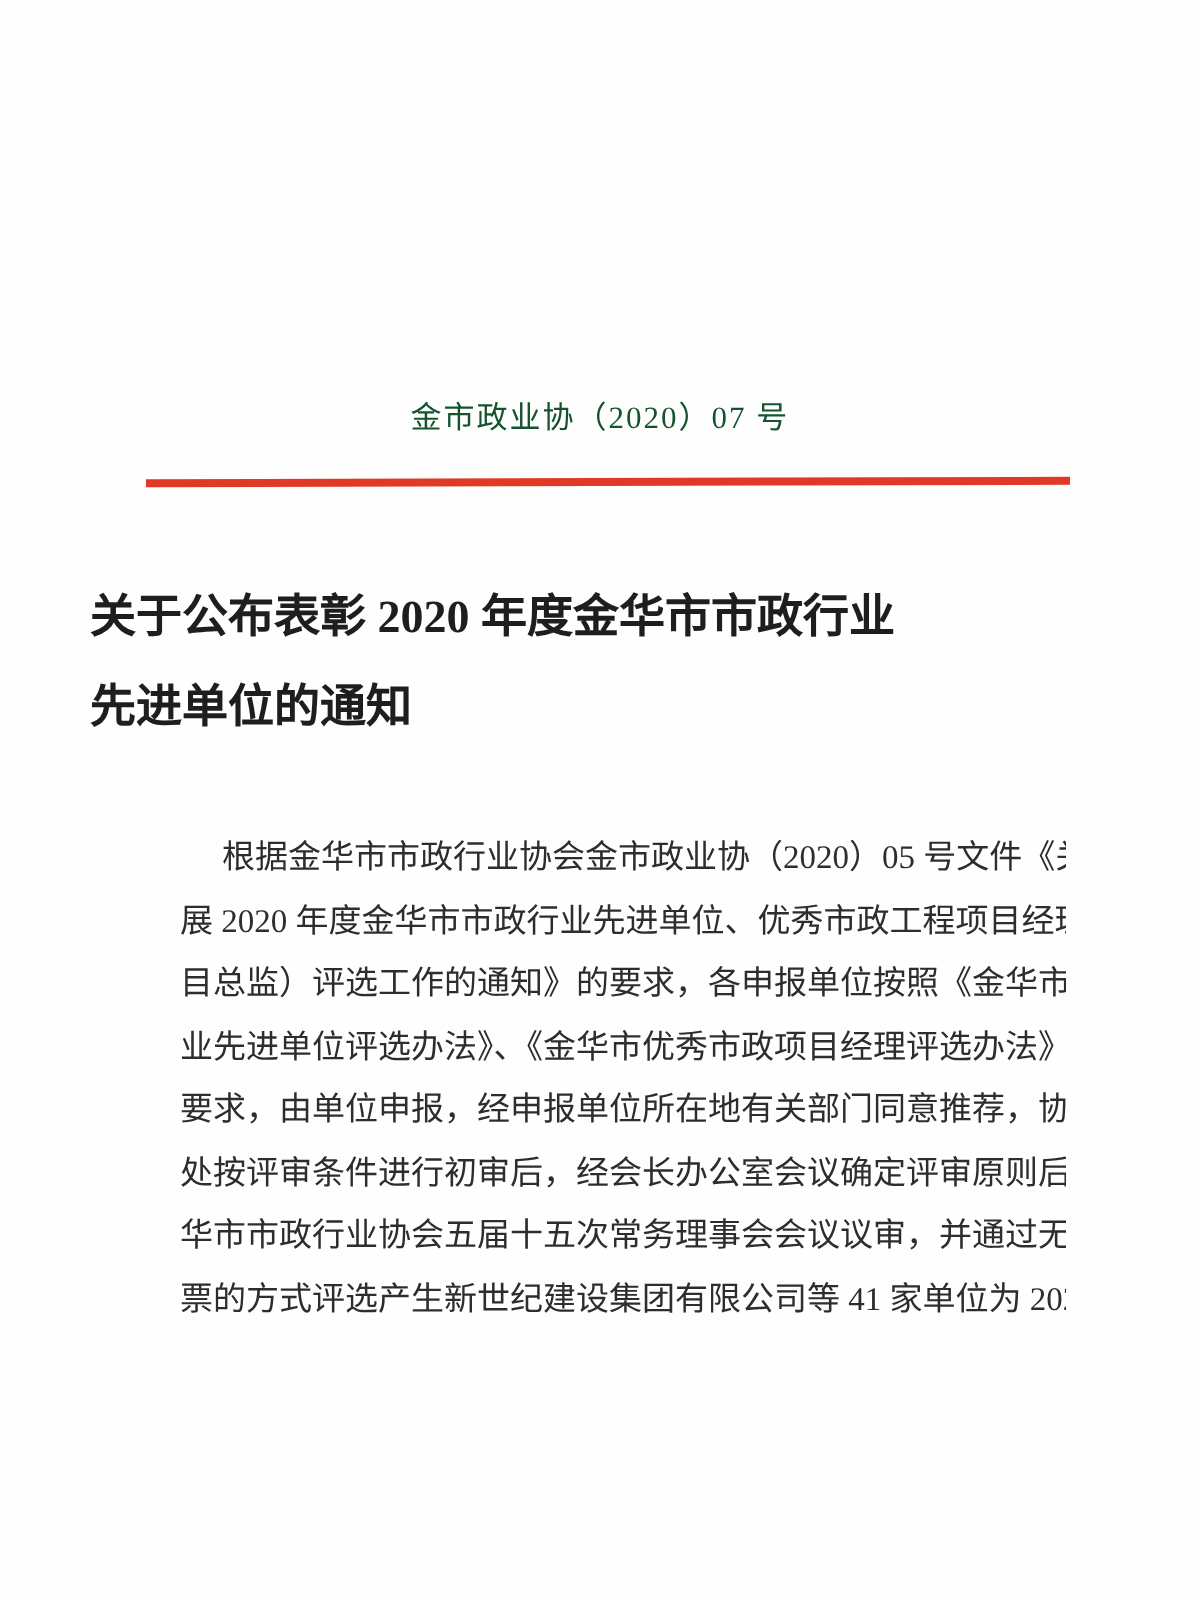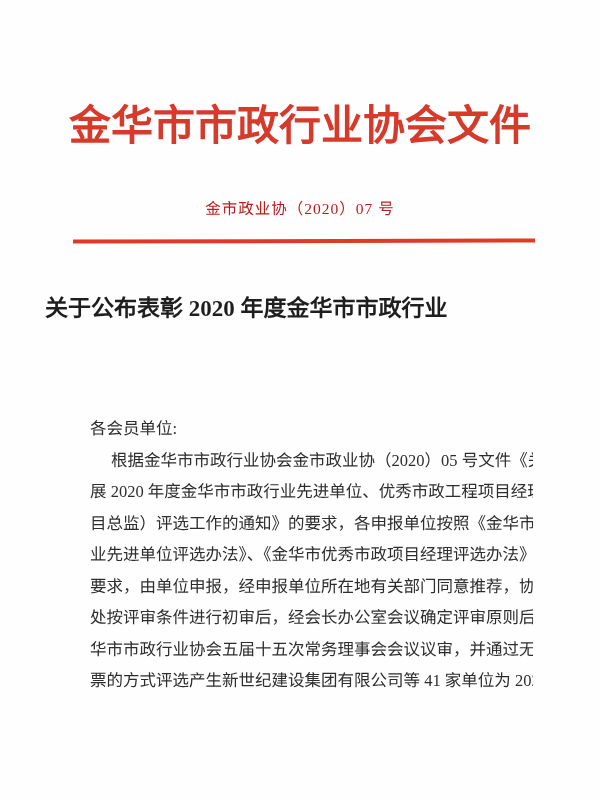--- a/index.html
+++ b/index.html
@@ -30,21 +30,21 @@
     margin: 0;
   }
   
   .doc-number {
     position: absolute;
     top: 196px;
     left: 0;
     width: 100%;
     text-align: center;
     font-size: 15.5px;
-    color: #b91c1c;
+    color: #14532d;
     letter-spacing: 1px;
   }
   
   .red-rule {
     position: absolute;
     top: 239px;
     left: 73px;
     width: 462px;
     height: 4px;
     background: #e03a27;
@@ -87,32 +87,31 @@
   }
   .bline.indent {
     text-indent: 21px;
   }
 </style>
 </head>
 <body>
 
 <div class="page">
 
-  <h1 class="banner">金华市市政行业协会文件</h1>
 
   <div class="doc-number">金市政业协（2020）07 号</div>
 
   <div class="red-rule"></div>
 
   <h2 class="doc-title">
     <span>关于公布表彰 2020 年度金华市市政行业</span><br>
+    <span>先进单位的通知</span>
   </h2>
 
   <div class="body-block">
-    <p class="salutation">各会员单位:</p>
 
     <div class="bline indent">根据金华市市政行业协会金市政业协（2020）05 号文件《关于开</div>
     <div class="bline">展 2020 年度金华市市政行业先进单位、优秀市政工程项目经理（项</div>
     <div class="bline">目总监）评选工作的通知》的要求，各申报单位按照《金华市市政行</div>
     <div class="bline">业先进单位评选办法》、《金华市优秀市政项目经理评选办法》的条件</div>
     <div class="bline">要求，由单位申报，经申报单位所在地有关部门同意推荐，协会秘书</div>
     <div class="bline">处按评审条件进行初审后，经会长办公室会议确定评审原则后，报金</div>
     <div class="bline">华市市政行业协会五届十五次常务理事会会议议审，并通过无记名投</div>
     <div class="bline">票的方式评选产生新世纪建设集团有限公司等 41 家单位为 2020 年度</div>
   </div>

